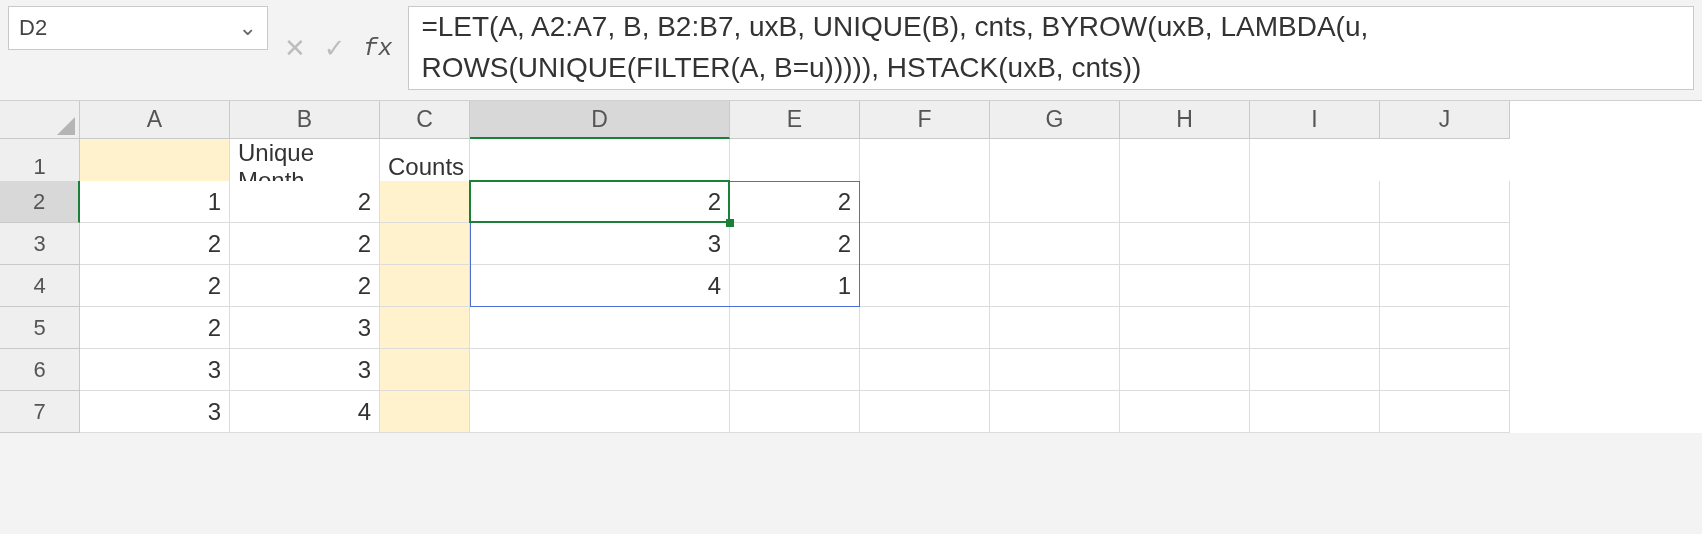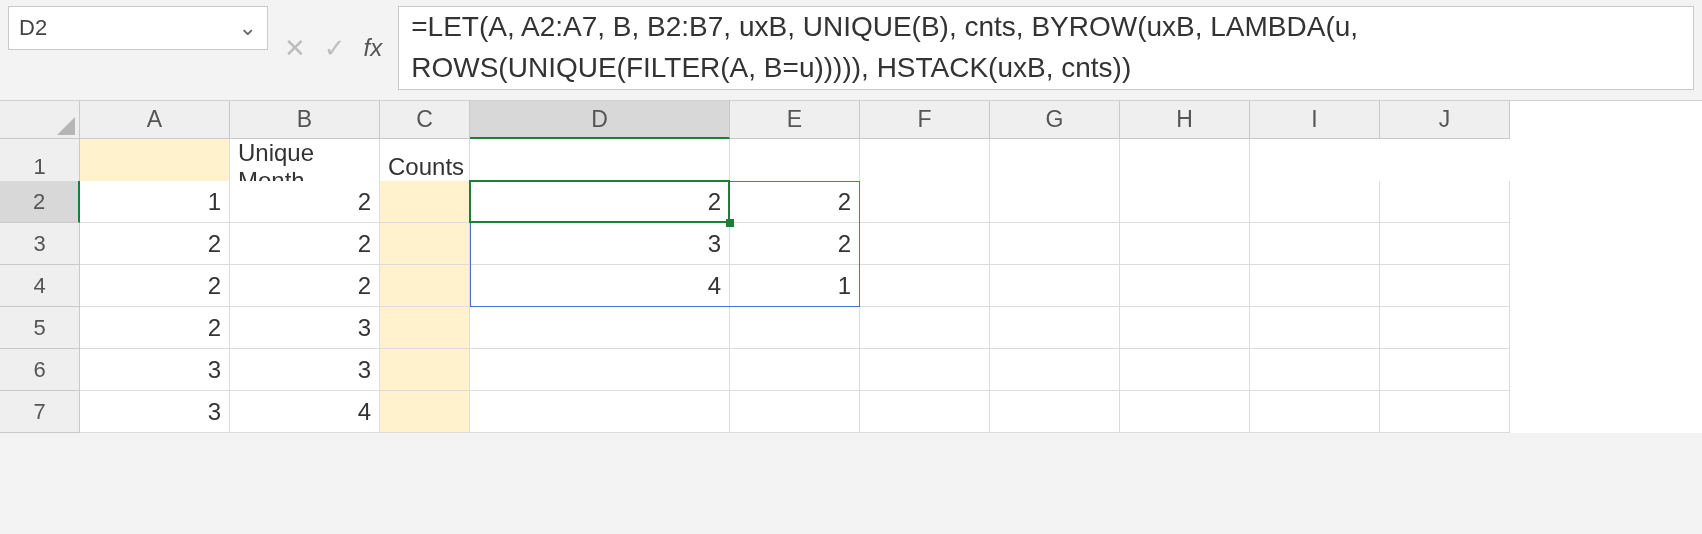--- a/index.html
+++ b/index.html
@@ -39,21 +39,21 @@
   .fb-buttons {
     display: flex;
     align-items: center;
     gap: 18px;
     padding: 0 6px;
     font-size: 26px;
     color: #bdbdbd;
   }
   .fb-buttons .fx {
     font-style: italic;
-    font-family: Liberation Sans, sans-serif;
+    font-family: Liberation Mono, monospace;
     color: #555;
     font-size: 24px;
   }
   .formula-text {
     flex: 1;
     background: #ffffff;
     border: 1px solid #c9c9c9;
     min-height: 84px;
     padding: 0 12px;
     font-size: 28px;

